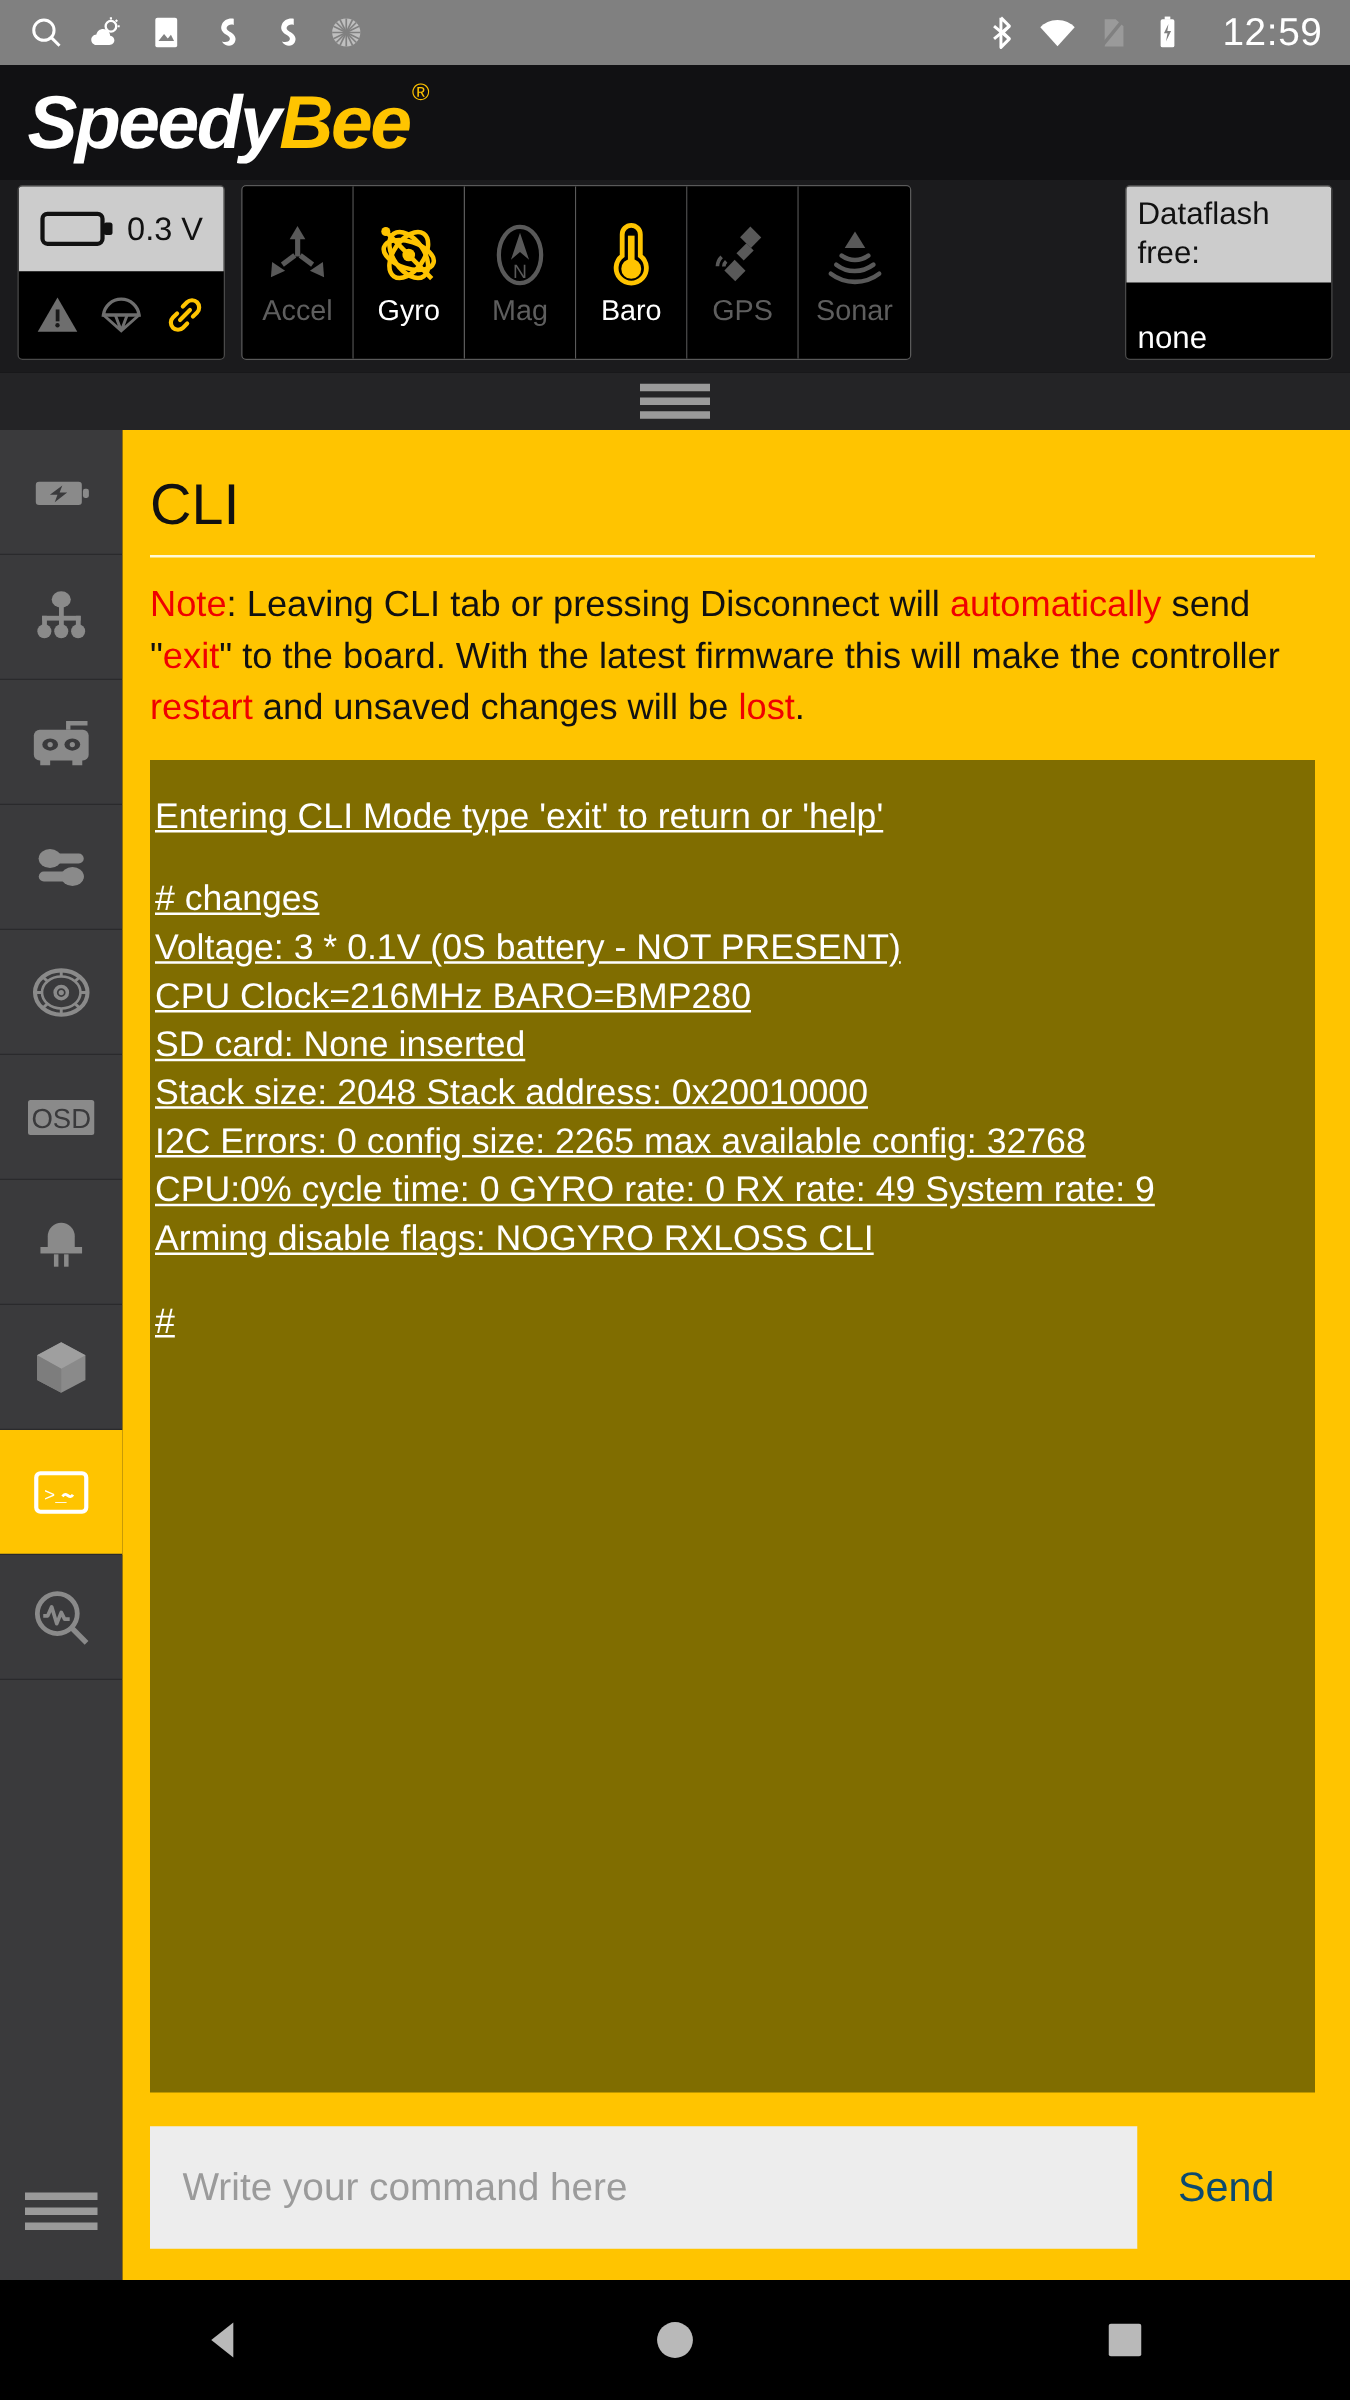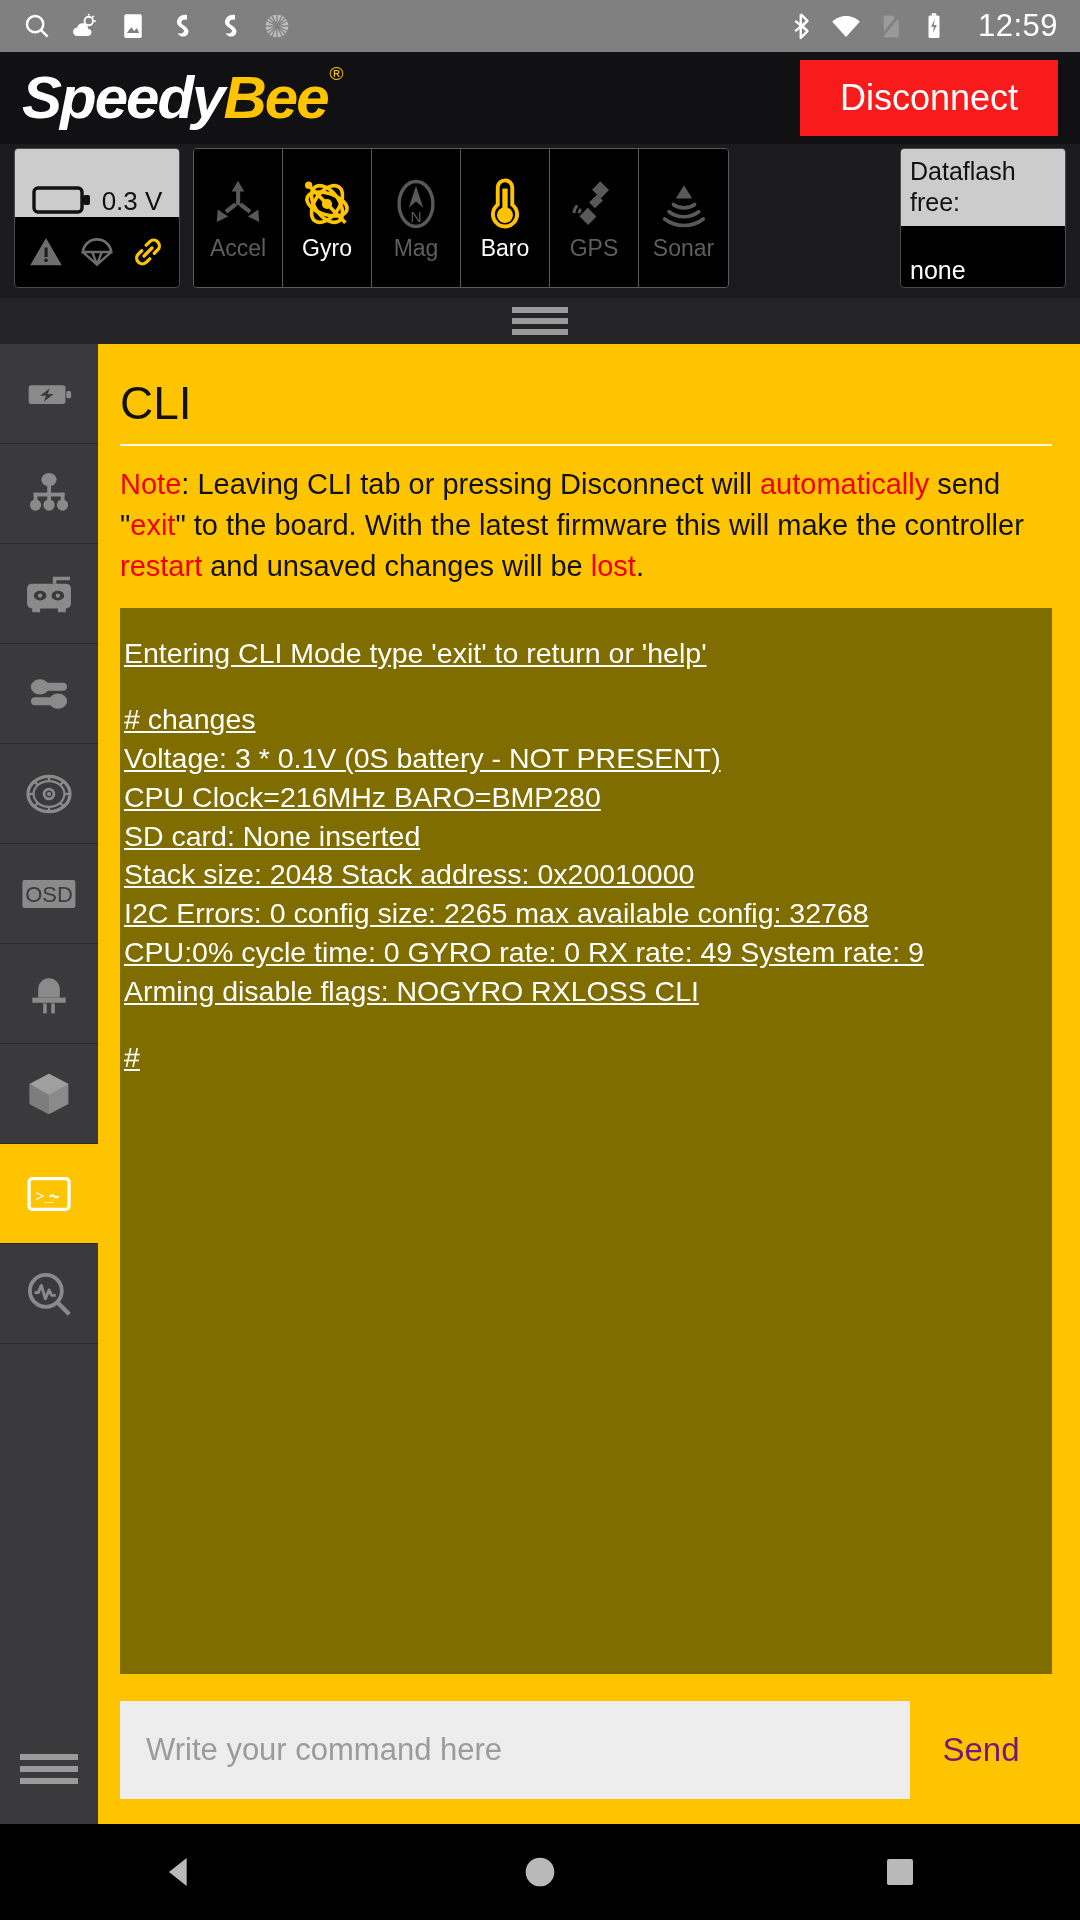--- a/index.html
+++ b/index.html
@@ -46,21 +46,21 @@
   
   .sensorstrip {
     flex: 0 0 148px; background: #1b1b1d; display: flex; align-items: center;
     padding: 4px 14px 10px 14px; gap: 13px;
   }
   .batt-panel {
     width: 166px; height: 140px; border: 1px solid #4a4a4a; border-radius: 4px;
     overflow: hidden; display: flex; flex-direction: column; background: #000;
   }
   .batt-top {
-    flex: 0 0 68px; background: #ccc; display: flex; align-items: flex-end;
+    flex: 0 0 68px; background: #ccc; display: flex; align-items: center;
     justify-content: center; gap: 8px;
   }
   .batt-volt { font-size: 26px; color: #111; }
   .batt-bot { flex: 1; display: flex; align-items: center; justify-content: space-around; padding: 0 6px; }
 
   .sensors {
     display: flex; height: 140px; border: 1px solid #5a5a5a; border-radius: 4px; overflow: hidden;
   }
   .sensor {
     width: 89px; background: #000; border-right: 1px solid #5a5a5a;
@@ -117,21 +117,21 @@
   .console .blank { height: 28px; }
 
   .inputrow { flex: 0 0 108px; display: flex; align-items: center; margin: 22px 0 20px 0; }
   .cmd-input {
     flex: 1; height: 98px; background: #ededed; border: none; outline: none;
     font-size: 31px; color: #222; padding: 0 26px;
     font-family: "Liberation Sans", sans-serif;
   }
   .cmd-input::placeholder { color: #9b9b9b; }
   .send-btn {
-    width: 142px; height: 98px; background: #FFC400; border: none; color: #701a75;
+    width: 142px; height: 98px; background: #FFC400; border: none; color: #0c4a6e;
     font-size: 33px; cursor: pointer; font-family: "Liberation Sans", sans-serif;
   }
 
   
   .navbar { flex: 0 0 96px; background: #000; display: flex; align-items: center; justify-content: space-around; }
   .nav-btn { width: 120px; height: 96px; display: flex; align-items: center; justify-content: center; cursor: pointer; }
 </style>
 </head>
 <body>
 
@@ -196,21 +196,20 @@
       <div class="sb-clock">12:59</div>
     </div>
   </div>
 
   <div class="appbar">
     <div class="logo">
       <span class="logo-a">Speedy</span>
       <span class="logo-b">Bee</span>
       <span class="logo-r">®</span>
     </div>
-    <button class="disconnect-btn">Disconnect</button>
   </div>
 
   <div class="sensorstrip">
 
     <div class="batt-panel">
       <div class="batt-top">
         <svg width="62" height="34" viewBox="0 0 62 34">
           <rect x="2" y="5" width="48" height="24" rx="4" fill="none" stroke="#111" stroke-width="3.4"></rect>
           <rect x="51" y="12" width="7" height="10" rx="2" fill="#111"></rect>
         </svg>

